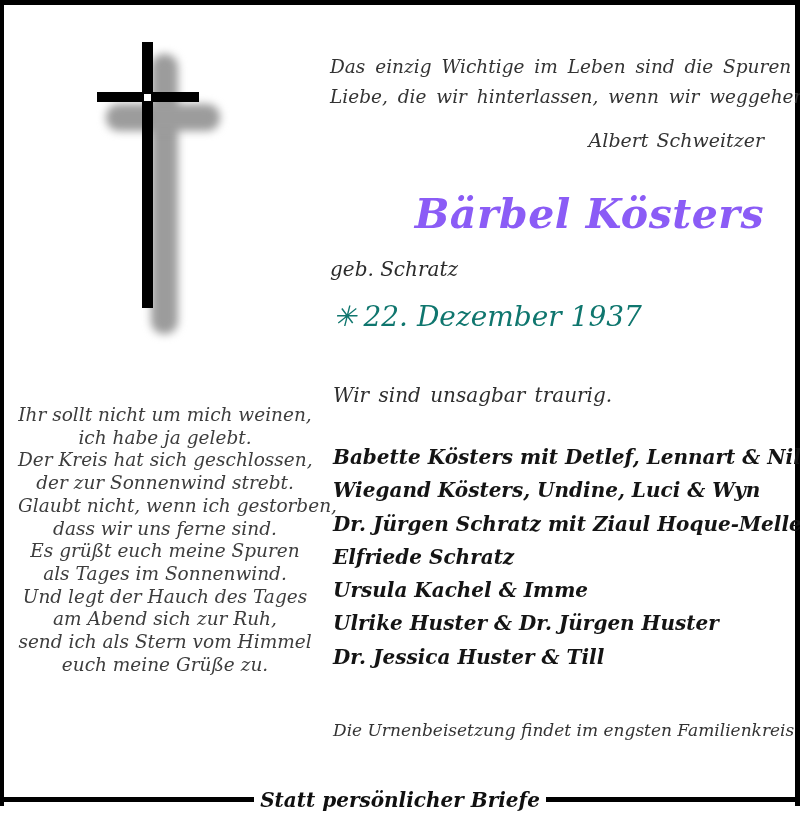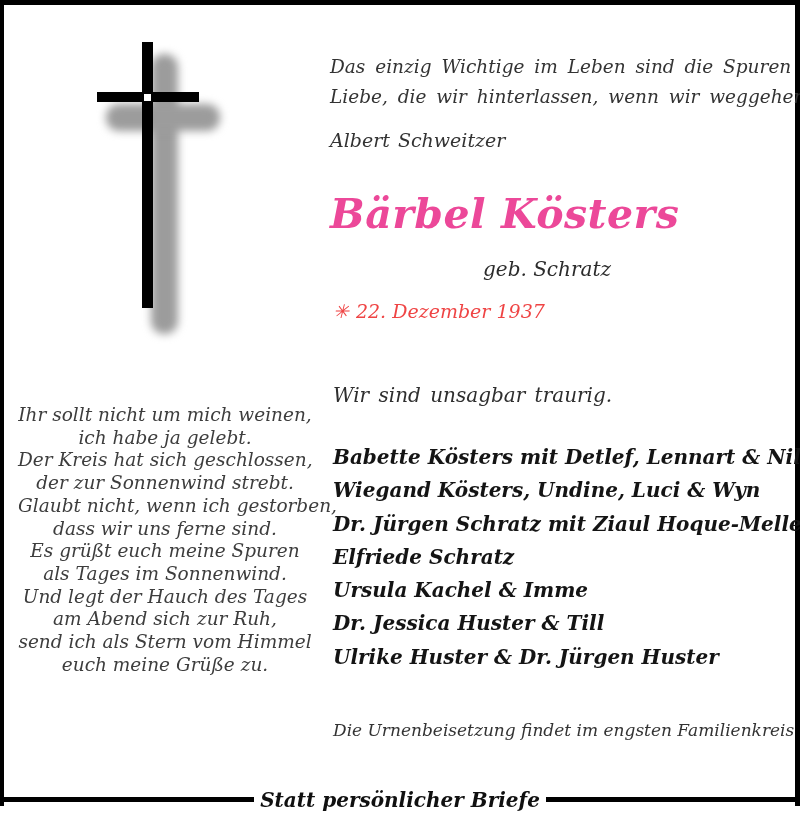--- a/index.html
+++ b/index.html
@@ -35,36 +35,36 @@
   .cross-v { position: absolute; left: 47px; top: 2px; width: 11px; height: 266px; background: #000; }
   .cross-h { position: absolute; left: 2px; top: 52px; width: 102px; height: 10px; background: #000; }
   .cross-center { position: absolute; left: 49px; top: 54px; width: 7px; height: 7px; background: #fff; }
 
   
   .quote {
     position: absolute; left: 330px; top: 52px; width: 434px;
     font-size: 18.5px; line-height: 30px; word-spacing: 4px;
     color: #333; white-space: nowrap;
   }
-  .quote-attrib { text-align: left; margin-top: 13px; word-spacing: 2px; font-size: 19px; }
+  .quote-attrib { text-align: right; margin-top: 13px; word-spacing: 2px; font-size: 19px; }
 
   
   .deceased-name {
     position: absolute; left: 330px; top: 190px; width: 434px;
-    text-align: left; font-weight: bold; font-size: 41px;
-    color: #ec4899; letter-spacing: 0.5px; white-space: nowrap;
+    text-align: right; font-weight: bold; font-size: 41px;
+    color: #8b5cf6; letter-spacing: 0.5px; white-space: nowrap;
   }
   .maiden-name {
     position: absolute; left: 330px; top: 257px; width: 434px;
-    text-align: center; font-size: 20px; color: #2b2b2b;
+    font-size: 20px; color: #2b2b2b;
   }
   .dates {
     position: absolute; left: 333px; top: 300px; width: 436px;
     display: flex; justify-content: space-between;
-    font-size: 19px; color: #ef4444; white-space: nowrap;
+    font-size: 28px; color: #0f766e; white-space: nowrap;
   }
   .dates .sym { margin-right: 7px; }
 
   
   .poem {
     position: absolute; left: 18px; top: 404px; width: 294px;
     text-align: center; font-size: 18.5px; line-height: 22.7px;
     color: #3d3d3d; white-space: nowrap;
   }
 
@@ -135,22 +135,22 @@
 </div>
 
 <div class="mourning">
   <div class="mourning-intro">Wir sind unsagbar traurig.</div>
   <div class="family">
     <div>Babette Kösters mit Detlef, Lennart &amp; Nils</div>
     <div>Wiegand Kösters, Undine, Luci &amp; Wyn</div>
     <div>Dr. Jürgen Schratz mit Ziaul Hoque-Melletin</div>
     <div>Elfriede Schratz</div>
     <div>Ursula Kachel &amp; Imme</div>
+    <div>Ulrike Huster &amp; Dr. Jürgen Huster</div>
     <div>Dr. Jessica Huster &amp; Till</div>
-    <div>Ulrike Huster &amp; Dr. Jürgen Huster</div>
   </div>
 </div>
 
 <div class="funeral-note">Die Urnenbeisetzung findet im engsten Familienkreis statt.</div>
 
 <div class="footer-divider">
   <div class="rule"></div>
   <div class="label">Statt persönlicher Briefe</div>
   <div class="rule"></div>
 </div>

